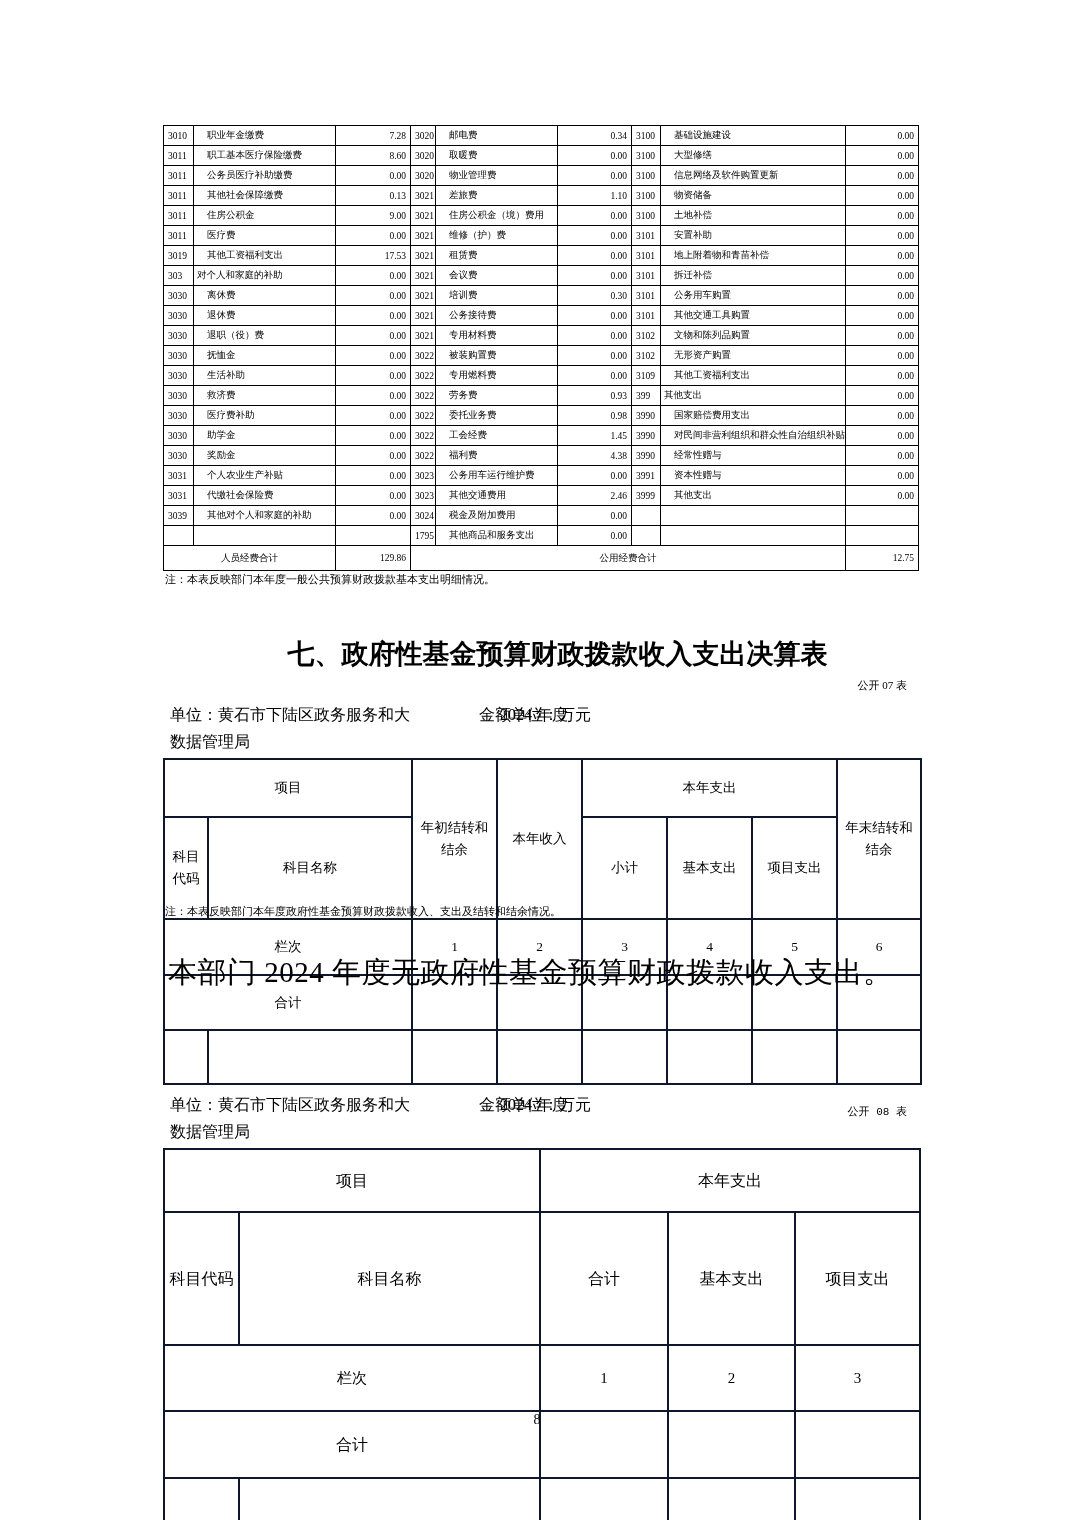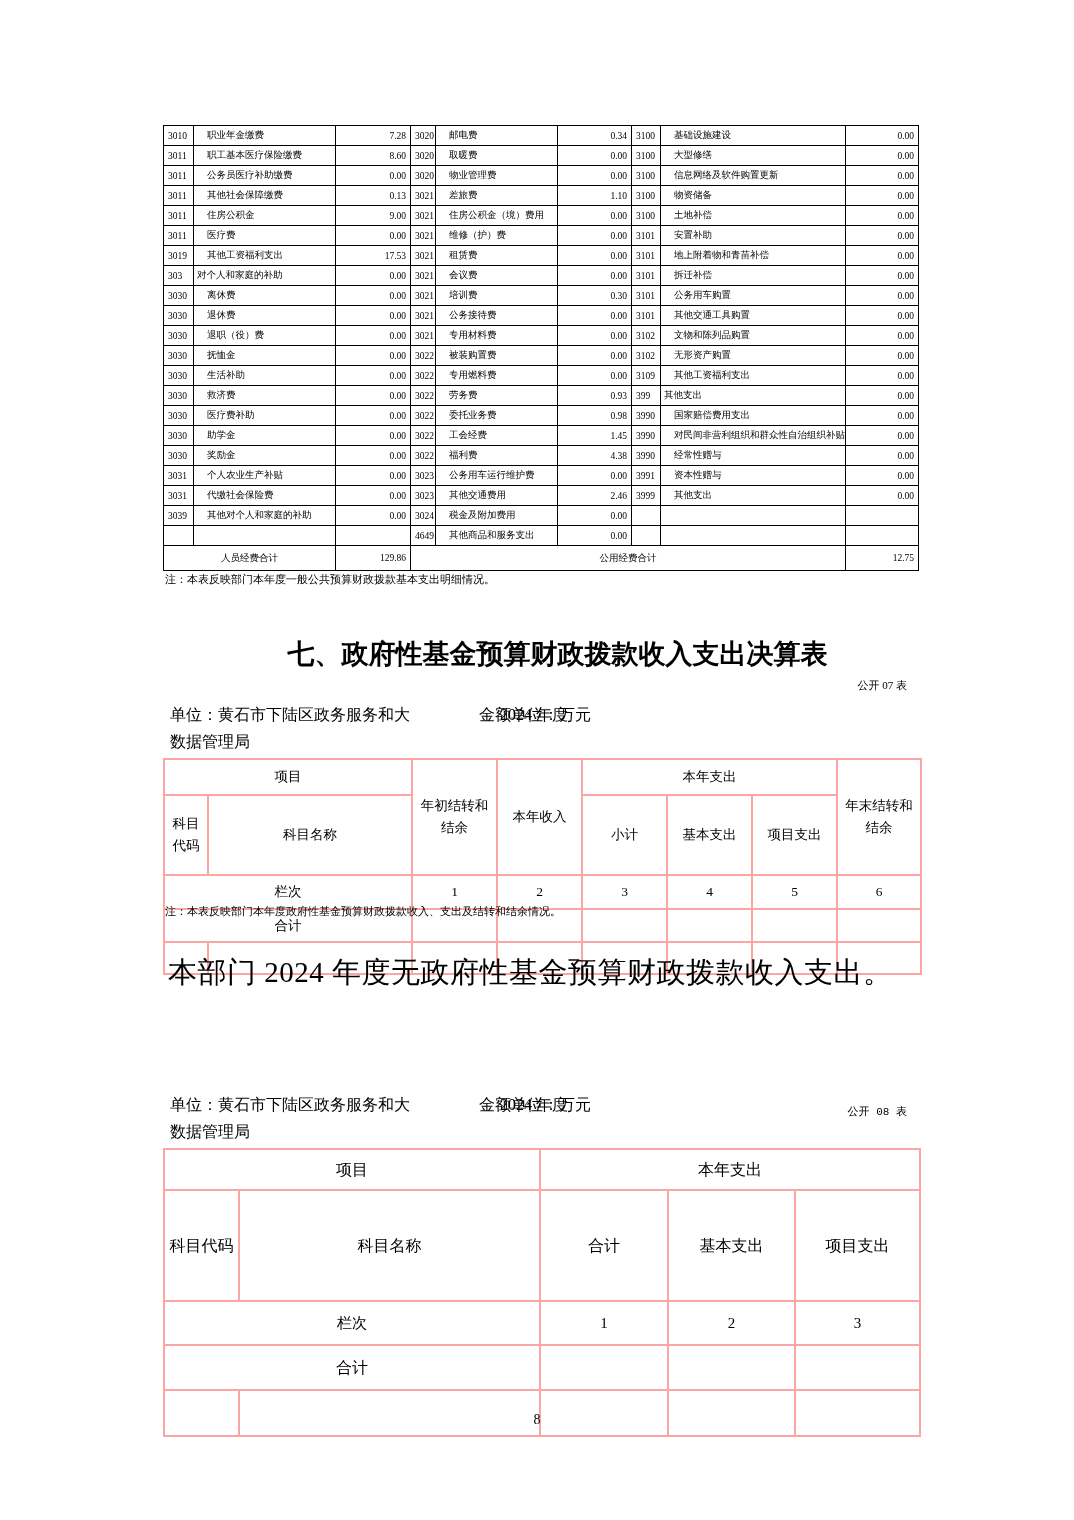--- a/index.html
+++ b/index.html
@@ -20,22 +20,22 @@
   .main-table td.code { padding-left:4px; text-align:left; }
   .main-table td.name { padding-left:13px; text-align:left; }
   .main-table td.name.cat { padding-left:3px;margin-left:33px; }
   .main-table td.val  { text-align:right; padding-right:4px; }
   .main-table tr.foot td { height:24px; }
   .main-table tr.foot td.lab { text-align:center; padding:0; }
 
   
   .grid { position:absolute; border-collapse:collapse; table-layout:fixed; }
   .grid td {
-    border:2px solid #fca5a5; text-align:center; vertical-align:middle;
-    padding:5px 2px; overflow:hidden; font-size:13.5px; line-height:1.6;
+    border:2px solid #0f172a; text-align:center; vertical-align:middle;
+    padding:16px 2px; overflow:hidden; font-size:13.5px; line-height:1.6;
   }
   .t7-table { left:163px; top:758px; width:755px; }
   .t7-table tr.h1 td  { height:24px; }
   .t7-table tr.h2 td  { height:68px; }
   .t7-table tr.lanci td { height:18px; }
   .t7-table tr.total td { height:18px; }
   .t7-table tr.blank td { height:20px; }
 
   .t8-table { left:163px; top:1148px; width:756px; }
   .t8-table td { font-size:16px; }
@@ -311,21 +311,21 @@
           <td class="name">税金及附加费用</td>
           <td class="val">0.00</td>
           <td class="code"></td>
           <td class="name"></td>
           <td class="val"></td>
         </tr>
         <tr>
           <td class="code"></td>
           <td class="name"></td>
           <td class="val"></td>
-          <td class="code">4649</td>
+          <td class="code">1795</td>
           <td class="name">其他商品和服务支出</td>
           <td class="val">0.00</td>
           <td class="code"></td>
           <td class="name"></td>
           <td class="val"></td>
         </tr>
         <tr class="foot">
           <td class="lab" colspan="2">人员经费合计</td>
           <td class="val">129.86</td>
           <td class="lab" colspan="5">公用经费合计</td>

